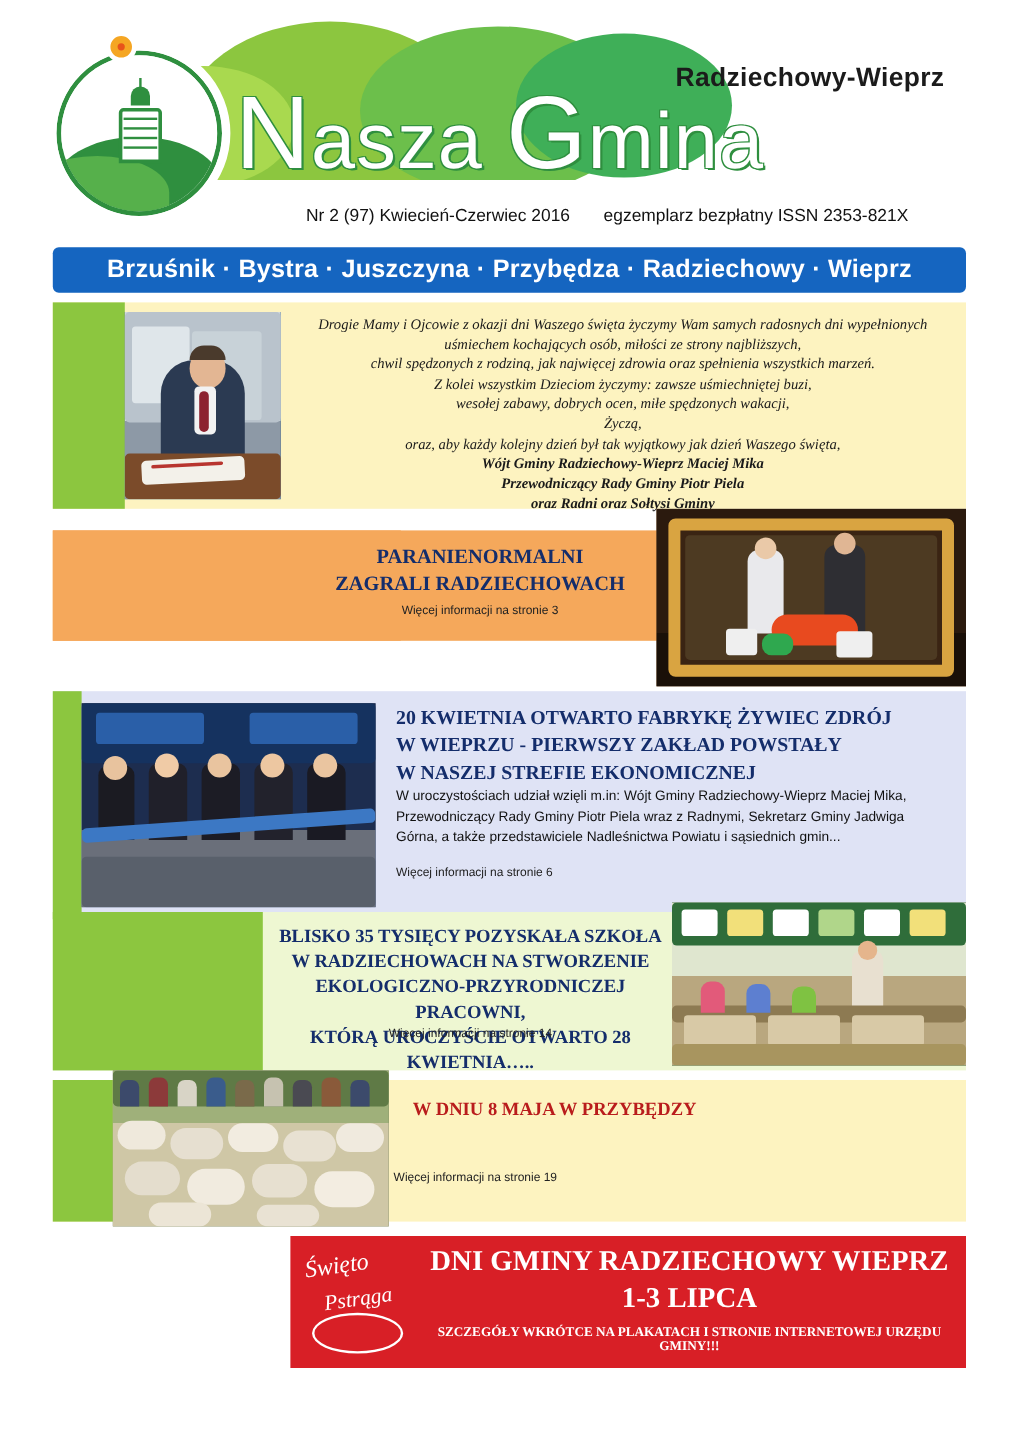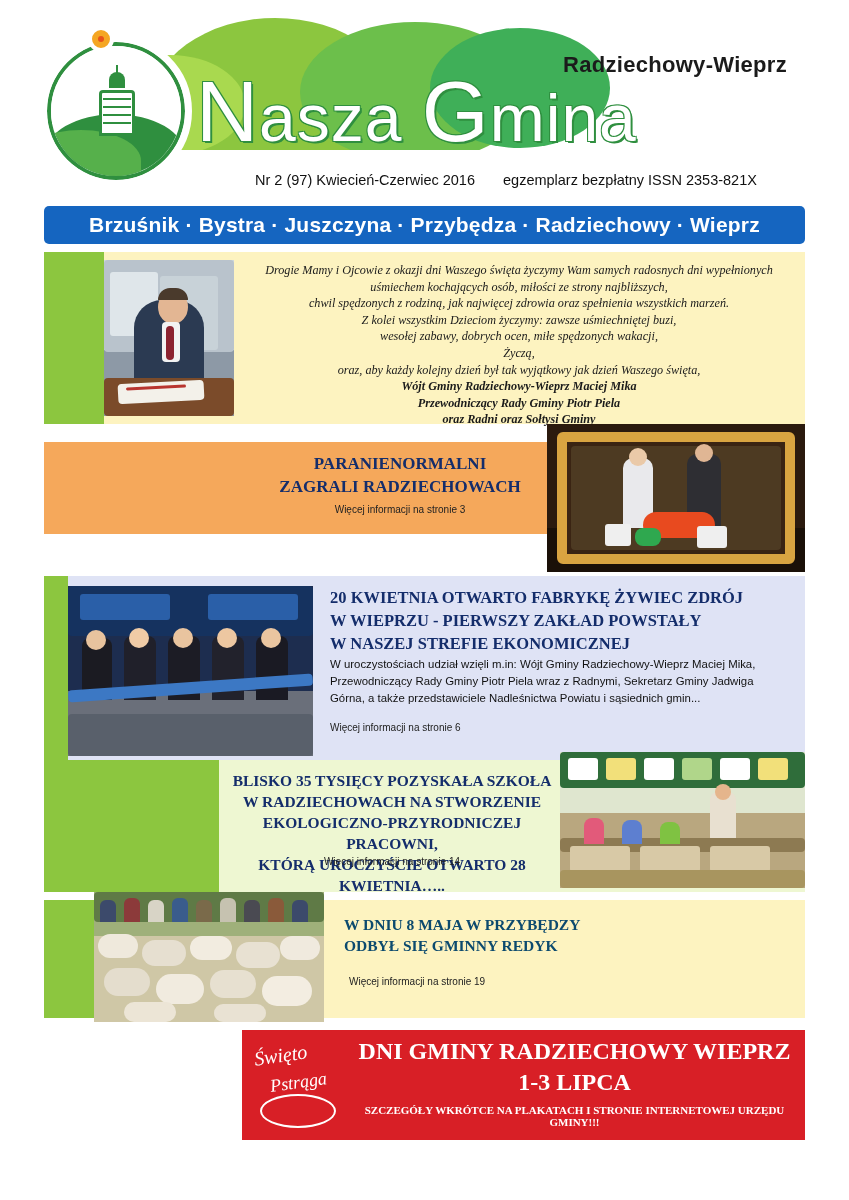--- a/index.html
+++ b/index.html
@@ -74,22 +74,22 @@
   
   .b4-bg{position:absolute;left:44px;top:508px;width:761px;height:132px;background:#eef7d2;}
   .b4-green{position:absolute;left:44px;top:508px;width:175px;height:132px;background:#8cc63f;}
   .b4-photo{position:absolute;left:560px;top:500px;width:245px;height:136px;background:#3e6b3e;overflow:hidden;}
   .b4-head{position:absolute;left:222px;top:518px;width:340px;text-align:center;font-family:"Liberation Serif",serif;font-weight:bold;font-size:15.5px;line-height:21px;color:#142d6b;}
   .b4-more{position:absolute;left:222px;top:604px;width:340px;text-align:center;font-family:"Liberation Sans",sans-serif;font-size:10px;color:#222;}
 
   
   .b5-bg{position:absolute;left:44px;top:648px;width:761px;height:118px;background:#fdf3c0;}
   .b5-photo{position:absolute;left:94px;top:640px;width:230px;height:130px;background:#6e7a4e;overflow:hidden;}
-  .b5-head{position:absolute;left:344px;top:662px;width:420px;font-family:"Liberation Serif",serif;font-weight:bold;font-size:15.5px;line-height:21px;color:#0c4a6e;}
-  .b5-more{position:absolute;left:349px;top:724px;font-family:"Liberation Sans",sans-serif;font-size:10px;color:#222;}
+  .b5-head{position:absolute;left:344px;top:662px;width:420px;font-family:"Liberation Serif",serif;font-weight:bold;font-size:15.5px;line-height:21px;color:#b91c1c;}
+  .b5-more{position:absolute;left:328px;top:724px;font-family:"Liberation Sans",sans-serif;font-size:10px;color:#222;}
 
   
   .b6{position:absolute;left:242px;top:778px;width:563px;height:110px;background:#d81f26;}
   .b6-title{position:absolute;left:352px;top:784px;width:445px;text-align:center;font-family:"Liberation Serif",serif;font-weight:bold;font-size:24px;line-height:31px;color:#ffffff;}
   .b6-sub{position:absolute;left:352px;top:852px;width:445px;text-align:center;font-family:"Liberation Serif",serif;font-weight:bold;font-size:11px;color:#ffffff;}
   .stamp{position:absolute;left:252px;top:786px;width:96px;height:96px;color:#ffffff;font-family:"Liberation Serif",serif;}
   .stamp .s1{position:absolute;left:2px;top:6px;font-size:20px;font-style:italic;transform:rotate(-8deg);}
   .stamp .s2{position:absolute;left:18px;top:34px;font-size:18px;font-style:italic;transform:rotate(-8deg);}
   .stamp .ring{position:absolute;left:8px;top:56px;width:72px;height:30px;border:2px solid #ffffff;border-radius:50%;}
 
@@ -286,21 +286,20 @@
         <div class="fig" style="left:10px;top:76px;width:46px;height:28px;background:#e4ddcd;border-radius:14px;"></div>
         <div class="fig" style="left:62px;top:82px;width:48px;height:30px;background:#f1ebdf;border-radius:15px;"></div>
         <div class="fig" style="left:116px;top:78px;width:46px;height:28px;background:#e7e0d0;border-radius:14px;"></div>
         <div class="fig" style="left:168px;top:84px;width:50px;height:30px;background:#f3ede1;border-radius:15px;"></div>
         <div class="fig" style="left:30px;top:110px;width:52px;height:20px;background:#ece5d6;border-radius:12px;"></div>
         <div class="fig" style="left:120px;top:112px;width:52px;height:18px;background:#e9e2d3;border-radius:11px;"></div>
       </div>
     </div>
     <div class="b5-head">
       <div>W DNIU 8 MAJA W PRZYBĘDZY</div>
-      <div>ODBYŁ SIĘ GMINNY REDYK</div>
     </div>
     <div class="b5-more">Więcej informacji na stronie 19</div>
 
     <div class="b6"></div>
     <div class="stamp">
       <div class="s1">Święto</div>
       <div class="s2">Pstrąga</div>
       <div class="ring"></div>
     </div>
     <div class="b6-title">

